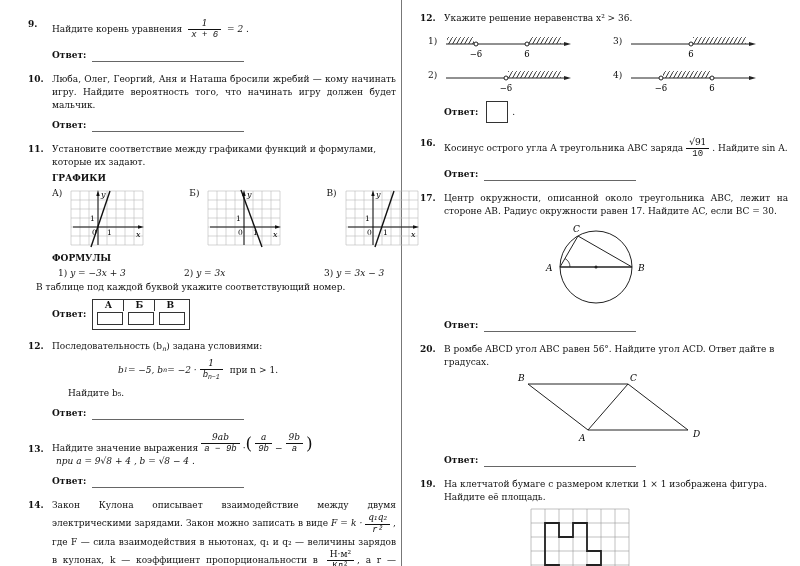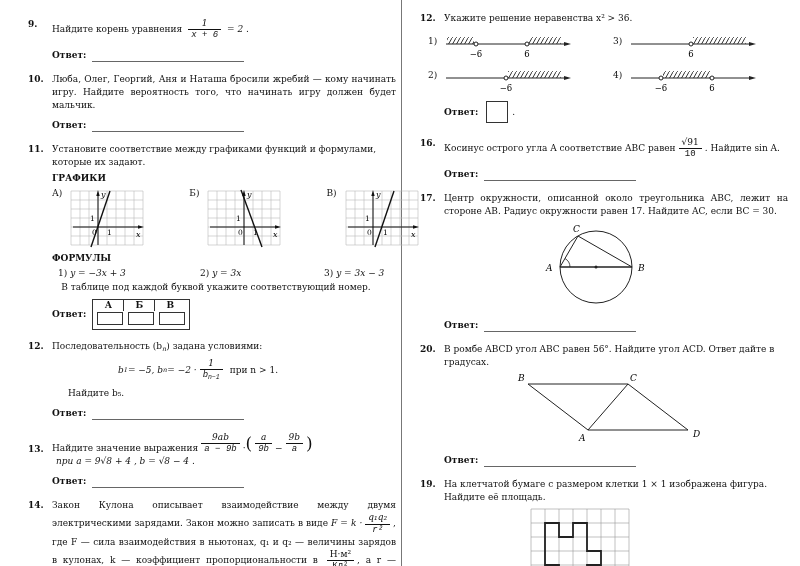--- a/index.html
+++ b/index.html
@@ -20,23 +20,23 @@
   .fr{display:inline-flex;flex-direction:column;text-align:center;vertical-align:middle;margin:0 3px;font-style:italic;}
   .fr .n{border-bottom:1px solid #111;padding:0 3px;line-height:1.25;}
   .fr .d{padding:0 3px;line-height:1.25;font-family:Liberation Mono, monospace;}
   .sub{font-size:6.5px;font-style:italic;vertical-align:-2px;}
   .sec-label{font-weight:bold;margin:3px 0 2px 24px;}
   .graph-row{display:flex;margin-left:24px;gap:42px;}
   .graph{display:flex;align-items:flex-start;}
   .graph .glabel{margin-right:5px;font-weight:normal;}
   .formula-row{position:relative;height:14px;margin-left:24px;}
   .formula-row span.f1{position:absolute;left:6px;}
-  .formula-row span.f2{position:absolute;left:148px;}
+  .formula-row span.f2{position:absolute;left:132px;}
   .formula-row span.f3{position:absolute;left:272px;}
-  .instr{margin-left:8px;text-align:center;}
+  .instr{margin-left:8px;}
   .ans-table-row{display:flex;align-items:center;margin:5px 0 10px 24px;}
   .ans-table{border:1px solid #333;display:inline-block;margin-left:6px;}
   .ans-head{display:flex;}
   .ans-head span{width:30px;text-align:center;font-weight:bold;line-height:1.2;}
   .ans-head span + span{border-left:1px solid #333;}
   .ans-boxes{display:flex;gap:5px;padding:1px 4px 4px 4px;}
   .ans-boxes span{width:24px;height:11px;border:1px solid #333;display:inline-block;}
   .center-formula{margin:4px 0 4px 90px;display:flex;align-items:center;}
   .nl-grid{display:grid;grid-template-columns:185px 185px;row-gap:4px;margin:6px 0 4px 8px;}
   .nl-option{display:flex;align-items:flex-start;}
@@ -355,21 +355,21 @@
 
     <div class="ansbox-row">
       <span class="ans-label">Ответ:</span>
       <span class="ansbox"></span>
       <span>.</span>
     </div>
 
     <div class="q" style="">
       <span class="qn">16.</span>
       <span class="qt" style="display:flex;align-items:center;flex-wrap:wrap">
-        <span>Косинус острого угла A соответствие ABC равен</span>
+        <span>Косинус острого угла A треугольника ABC заряда</span>
         <span class="fr">
             <span class="n" style="font-style:normal">√91</span>
             <span class="d" style="font-style:normal">10</span>
           </span>
         <span>. Найдите sin A.</span>
       </span>
     </div>
     <div class="answer">
       <span class="ans-label">Ответ:</span>
       <span class="ans-line"></span>

